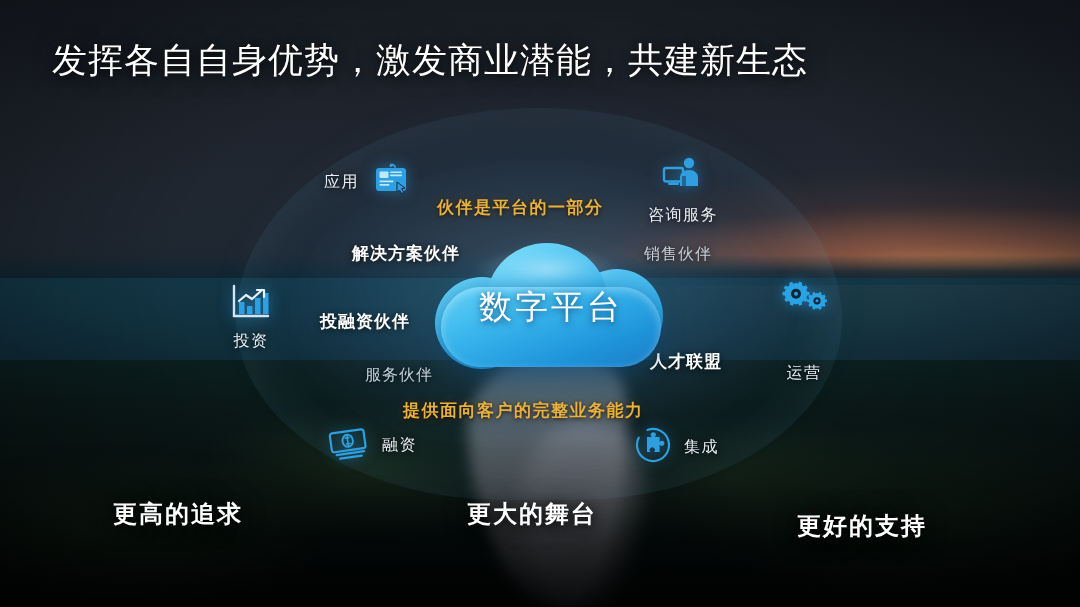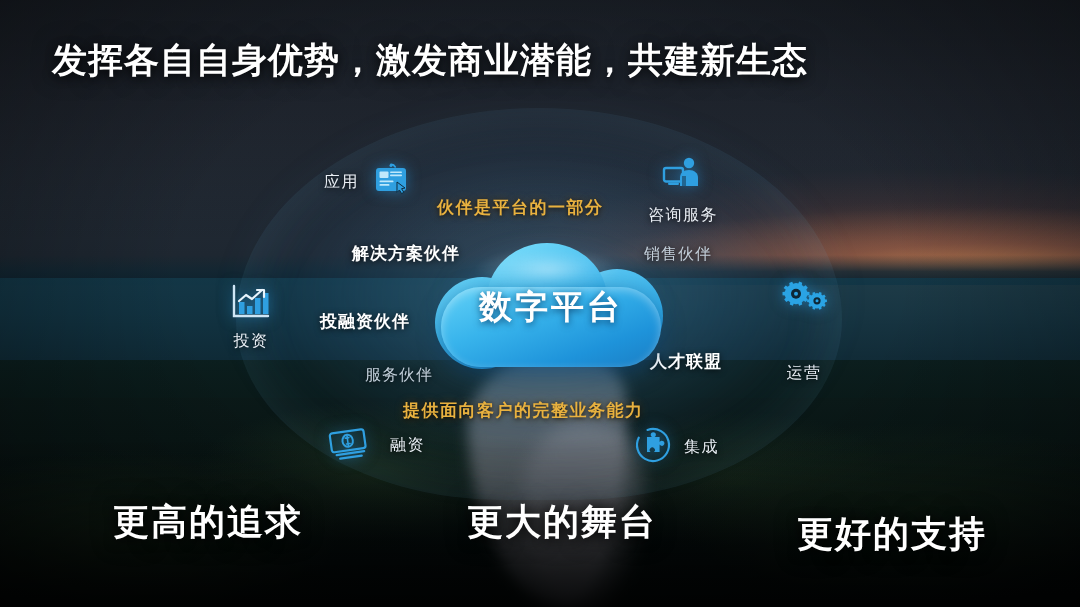--- a/index.html
+++ b/index.html
@@ -132,21 +132,21 @@
   }
 
   
   .title {
     position: absolute;
     left: 52px; top: 38px;
     font-size: 35px;
     line-height: 1.25;
     letter-spacing: 1px;
     color: #ffffff;
-    font-weight: 700;
+    font-weight: 400;
     text-shadow: 0 2px 10px rgba(0,0,0,.75), 0 0 22px rgba(0,0,0,.5);
     white-space: nowrap;
   }
 
   
   .cloud-wrap { position: absolute; left: 435px; top: 243px; width: 232px; height: 128px; }
   .cloud-glow {
     position: absolute; left: -30px; top: -22px; width: 292px; height: 176px;
     background: radial-gradient(ellipse 50% 50% at 50% 50%, rgba(90,190,240,.45) 0%, rgba(60,150,220,.22) 45%, rgba(40,110,190,0) 78%);
     filter: blur(10px);
@@ -166,21 +166,21 @@
     background: linear-gradient(165deg, #5ecbf4 0%, #2fa9e6 55%, #1b84cc 100%); }
   .cloud-sheen {
     position: absolute; left: 38px; top: 8px; width: 150px; height: 46px;
     border-radius: 50%;
     background: radial-gradient(ellipse 50% 50% at 50% 40%, rgba(255,255,255,.42) 0%, rgba(255,255,255,.12) 55%, rgba(255,255,255,0) 100%);
     filter: blur(3px);
   }
   .cloud-label {
     position: absolute; left: 0; top: 0; width: 232px; height: 128px;
     display: flex; align-items: center; justify-content: center;
-    font-size: 33px; font-weight: 700; color: #ffffff; letter-spacing: 3px;
+    font-size: 33px; font-weight: 400; color: #ffffff; letter-spacing: 3px;
     text-shadow: 0 2px 7px rgba(8,54,96,.8);
   }
 
   
   .plabel { position: absolute; white-space: nowrap; }
   .plabel.bold {
     font-weight: 700; color: #ffffff; font-size: 17px; letter-spacing: 1px;
     text-shadow: 0 1px 6px rgba(0,0,0,.8);
   }
   .plabel.dim {
@@ -214,28 +214,28 @@
   
   .n-app     { left: 324px; top: 158px; flex-direction: row-reverse; }
   .n-app .nlabel { margin-right: 10px; }
   .n-consult { left: 648px; top: 155px; flex-direction: column; align-items: center; }
   .n-consult .nlabel { margin-top: 4px; }
   .n-invest  { left: 228px; top: 282px; flex-direction: column; align-items: center; }
   .n-invest .nlabel { margin-top: 3px; }
   .n-oper    { left: 778px; top: 280px; flex-direction: column; align-items: center; gap: 36px; }
   .n-oper .nlabel { margin-top: 3px; }
   .n-finance { left: 326px; top: 424px; }
-  .n-finance .nlabel { margin-left: 16px; text-align: right; }
+  .n-finance .nlabel { margin-left: 8px; text-align: right; }
   .n-integ   { left: 632px; top: 424px; }
   .n-integ .nlabel { margin-left: 10px; }
 
   
   .foot {
     position: absolute; top: 498px;
-    font-size: 36px; font-weight: 700; color: #ffffff; letter-spacing: 2px;
+    font-size: 24px; font-weight: 700; color: #ffffff; letter-spacing: 2px;
     text-shadow: 0 2px 12px rgba(0,0,0,.9), 0 0 24px rgba(0,0,0,.6);
     white-space: nowrap;
   }
   .foot-1 { left: 113px; }
   .foot-2 { left: 467px; }
   .foot-3 { left: 797px; margin-top: 12px; }
 </style>
 </head>
 <body>
 

